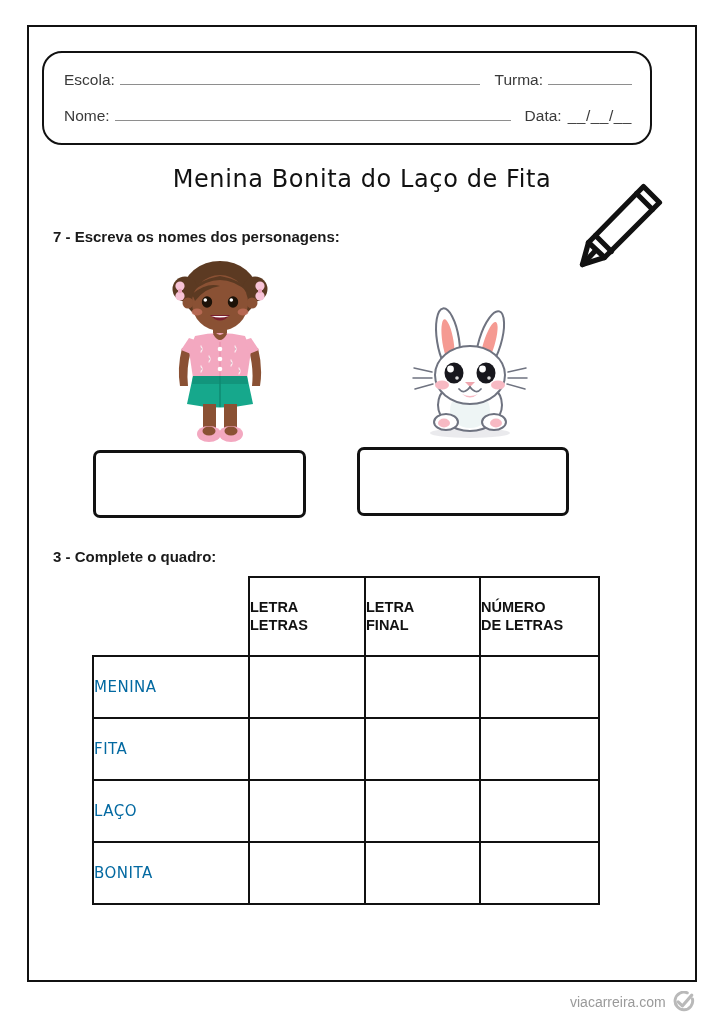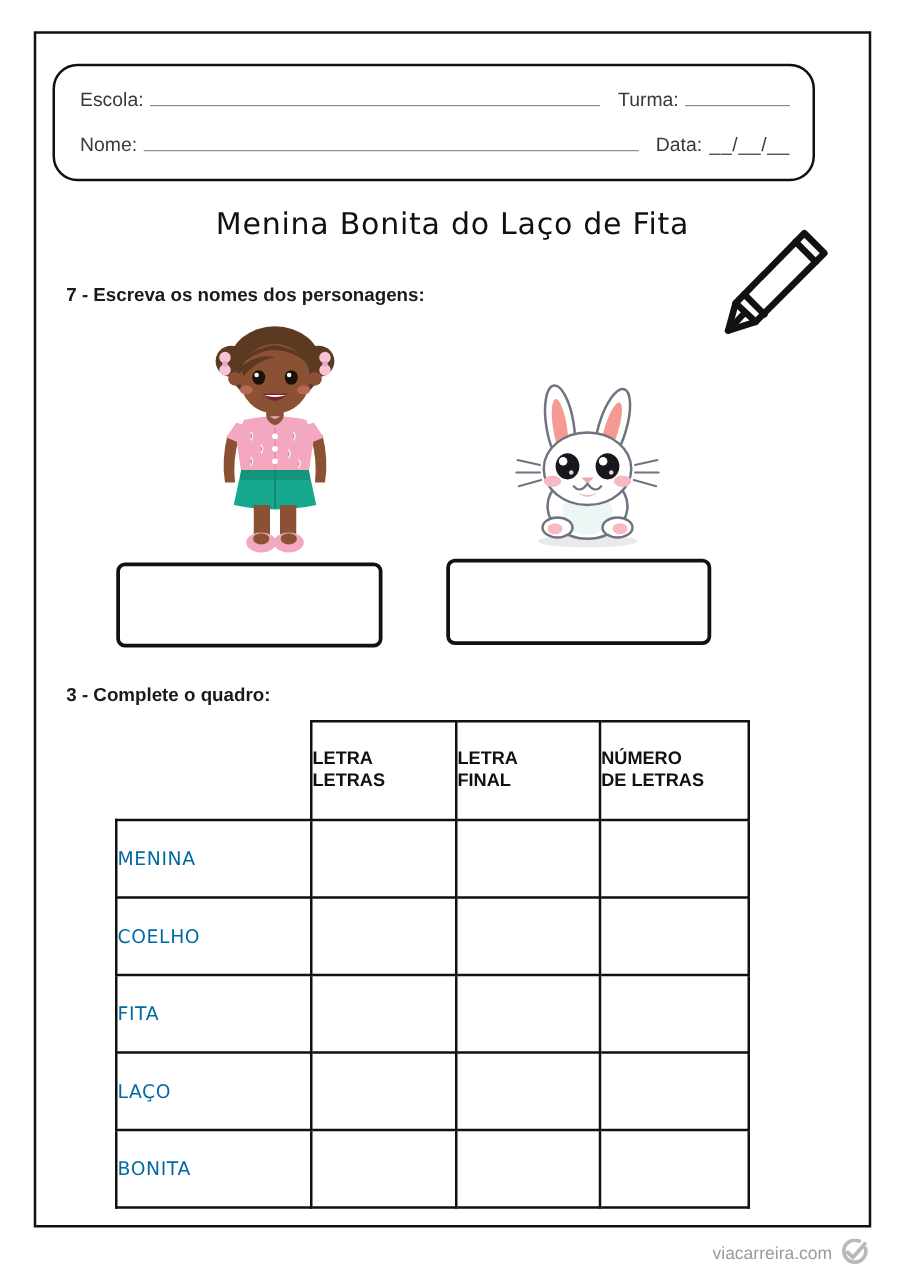--- a/index.html
+++ b/index.html
@@ -361,26 +361,20 @@
       </td>
     </tr>
 
     <tr>
       <td class="word-cell">MENINA</td>
       <td></td>
       <td></td>
       <td></td>
     </tr>
 
-    <tr>
-      <td class="word-cell">COELHO</td>
-      <td></td>
-      <td></td>
-      <td></td>
-    </tr>
 
     <tr>
       <td class="word-cell">FITA</td>
       <td></td>
       <td></td>
       <td></td>
     </tr>
 
     <tr>
       <td class="word-cell">LAÇO</td>

